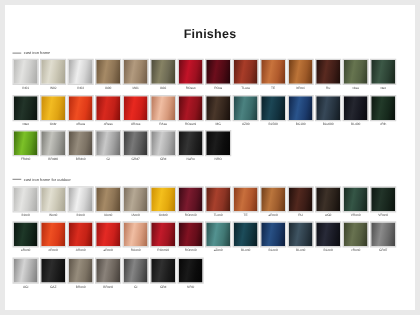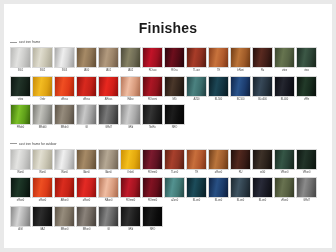--- a/index.html
+++ b/index.html
@@ -12,21 +12,21 @@
     position:absolute;left:4px;top:4px;width:328px;height:244px;
     background:#ffffff;
     box-sizing:border-box;
   }
   #sheet{
     position:relative;width:100%;height:100%;
     padding:6px 6px 0 6px;box-sizing:border-box;
   }
   .title{
     text-align:center;
-    font-size:14px;
+    font-size:10px;
     font-weight:bold;
     color:#1b1b1b;
     letter-spacing:.2px;
     margin:13px 0 6px 0;
     line-height:10px;
   }
   .section{margin-top:2px;}
   .sec-head{
     display:flex;align-items:center;gap:2px;
     height:6px;margin-bottom:2px;

